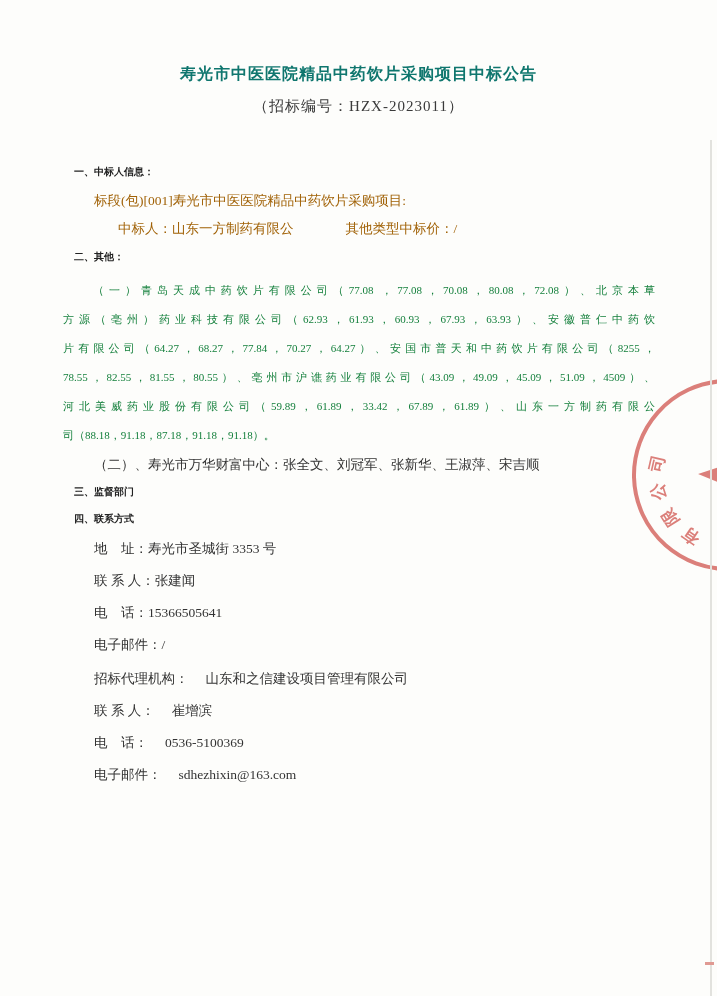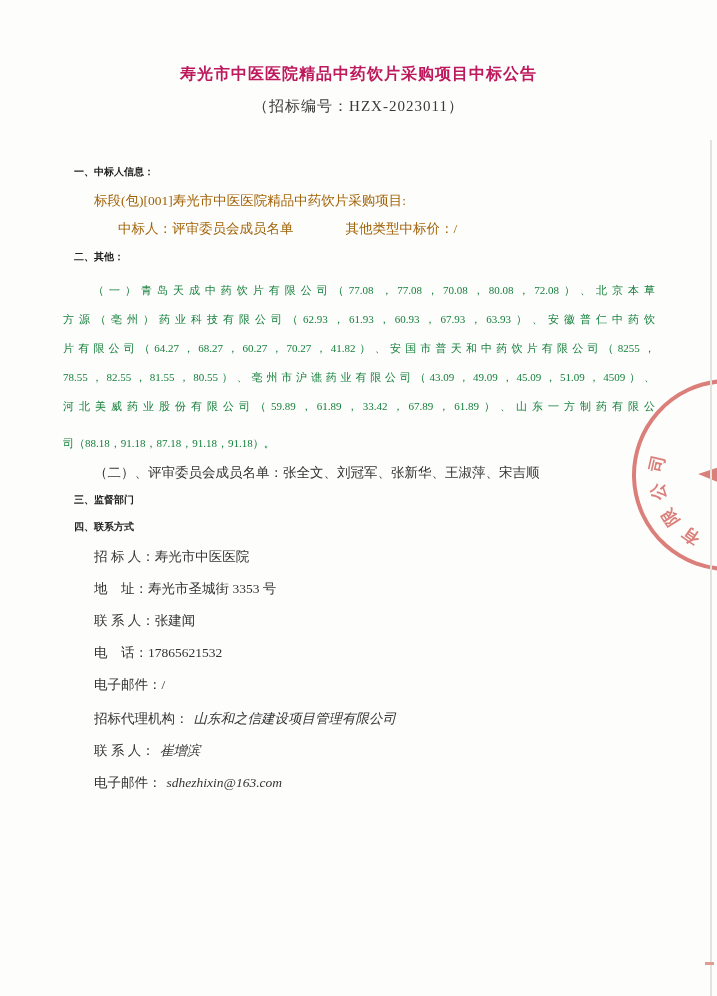--- a/index.html
+++ b/index.html
@@ -8,21 +8,21 @@
     width:717px;height:996px;
     background:#fdfdfb;
     overflow:hidden;
     font-family:"Liberation Serif","DejaVu Serif",serif;
     color:#333;
   }
   .doc-title{
     margin-top:64px;
     text-align:center;
     font-size:16px;line-height:20px;
-    font-weight:bold;color:#be185d;
+    font-weight:bold;color:#0f766e;
     letter-spacing:1px;
   }
   .doc-subtitle{
     margin-top:12px;
     text-align:center;
     font-size:15px;line-height:20px;
     color:#3a3a3a;letter-spacing:1px;
   }
   .heading{
     margin-left:74px;
@@ -47,36 +47,36 @@
     width:592px;
   }
   .score-line{
     font-size:11px;line-height:29px;
     color:#15803d;
     text-align:justify;
     text-align-last:justify;
     text-justify:inter-character;
   }
   .score-line.first{text-indent:30px;}
-  .score-line.last{text-align:right;text-align-last:left;margin-top:8px;}
+  .score-line.last{text-align:right;text-align-last:left;}
   .committee{
     margin-left:94px;
     font-size:13.5px;line-height:29px;
     color:#333;
   }
   .s3-body{margin-top:7px;}
   .contact-block{margin-top:10px;}
   .agency-block{margin-top:14px;}
   .c-row{
     margin-left:94px;
     font-size:13.5px;line-height:20px;
     margin-bottom:12px;color:#333;
   }
   .c-label{white-space:pre;}
-  .agency-block .c-value{margin-left:5px;font-style:italic;}
+  .agency-block .c-value{margin-left:17px;}
   .scan-edge{
     position:absolute;
     left:710px;top:140px;
     width:2px;height:856px;
     background:#e2e2de;
   }
   .red-tick{
     position:absolute;
     left:705px;top:962px;
     width:9px;height:3px;
@@ -99,50 +99,50 @@
 </head>
 <body>
 
 <div class="page">
 
   <div class="doc-title">寿光市中医医院精品中药饮片采购项目中标公告</div>
   <div class="doc-subtitle">（招标编号：HZX-2023011）</div>
 
   <div class="heading h1">一、中标人信息：</div>
   <div class="body-line s1-line1">标段(包)[001]寿光市中医医院精品中药饮片采购项目:</div>
-  <div class="body-line s1-line2"><span>中标人：评审委员会成员名单</span><span class="other-price">其他类型中标价：/</span></div>
+  <div class="body-line s1-line2"><span>中标人：山东一方制药有限公</span><span class="other-price">其他类型中标价：/</span></div>
 
   <div class="heading h2">二、其他：</div>
 
   <div class="scores">
     <div class="score-line first">（一）青岛天成中药饮片有限公司（77.08 ，77.08，70.08，80.08，72.08）、北京本草</div>
     <div class="score-line">方源（亳州）药业科技有限公司（62.93，61.93，60.93，67.93，63.93）、安徽普仁中药饮</div>
-    <div class="score-line">片有限公司（64.27，68.27，60.27，70.27，41.82）、安国市普天和中药饮片有限公司（8255，</div>
+    <div class="score-line">片有限公司（64.27，68.27，77.84，70.27，64.27）、安国市普天和中药饮片有限公司（8255，</div>
     <div class="score-line">78.55，82.55，81.55，80.55）、亳州市沪谯药业有限公司（43.09，49.09，45.09，51.09，4509）、</div>
     <div class="score-line">河北美威药业股份有限公司（59.89，61.89，33.42，67.89，61.89）、山东一方制药有限公</div>
     <div class="score-line last">司（88.18，91.18，87.18，91.18，91.18）。</div>
   </div>
 
-  <div class="committee">（二）、评审委员会成员名单：张全文、刘冠军、张新华、王淑萍、宋吉顺</div>
+  <div class="committee">（二）、寿光市万华财富中心：张全文、刘冠军、张新华、王淑萍、宋吉顺</div>
 
   <div class="heading h3">三、监督部门</div>
 
   <div class="heading h4">四、联系方式</div>
 
   <div class="contact-block">
-    <div class="c-row"><span class="c-label">招 标 人：</span><span class="c-value">寿光市中医医院</span></div>
     <div class="c-row"><span class="c-label">地    址：</span><span class="c-value">寿光市圣城街 3353 号</span></div>
     <div class="c-row"><span class="c-label">联 系 人：</span><span class="c-value">张建闻</span></div>
-    <div class="c-row"><span class="c-label">电    话：</span><span class="c-value">17865621532</span></div>
+    <div class="c-row"><span class="c-label">电    话：</span><span class="c-value">15366505641</span></div>
     <div class="c-row"><span class="c-label">电子邮件：</span><span class="c-value">/</span></div>
   </div>
 
   <div class="contact-block agency-block">
     <div class="c-row"><span class="c-label">招标代理机构：</span><span class="c-value">山东和之信建设项目管理有限公司</span></div>
     <div class="c-row"><span class="c-label">联 系 人：</span><span class="c-value">崔增滨</span></div>
+    <div class="c-row"><span class="c-label">电    话：</span><span class="c-value">0536-5100369</span></div>
     <div class="c-row"><span class="c-label">电子邮件：</span><span class="c-value">sdhezhixin@163.com</span></div>
   </div>
 
   <svg class="seal" viewBox="0 0 210 210">
     <g transform="rotate(-160 105 105)" fill="none">
       <circle cx="105" cy="105" r="94" stroke="#cf5049" stroke-width="4"></circle>
       <path id="sealNameArc" d="M 39 105 A 66 66 0 1 1 171 105" fill="none" stroke="none"></path>
       <path id="sealDigitsArc" d="M 25 105 A 80 80 0 0 0 185 105" fill="none" stroke="none"></path>
       <polygon fill="#cf5049" points="105,75 112.4,94.9 133.5,95.7 116.9,108.9 122.6,129.3 105,117.5 87.4,129.3 93.1,108.9 76.5,95.7 97.7,94.9"></polygon>
       <text class="cjk" font-size="17" fill="#cf5049" letter-spacing="9">

